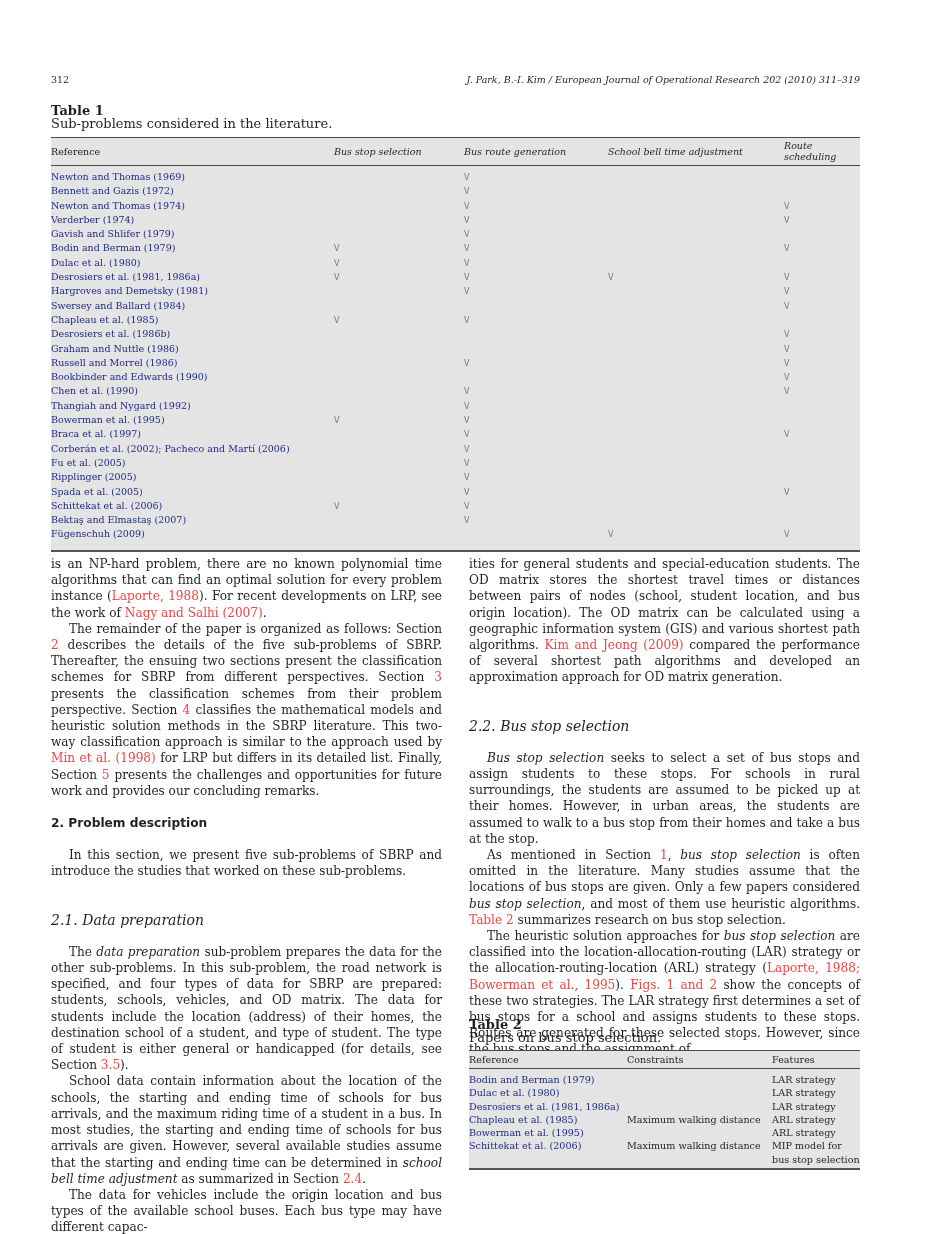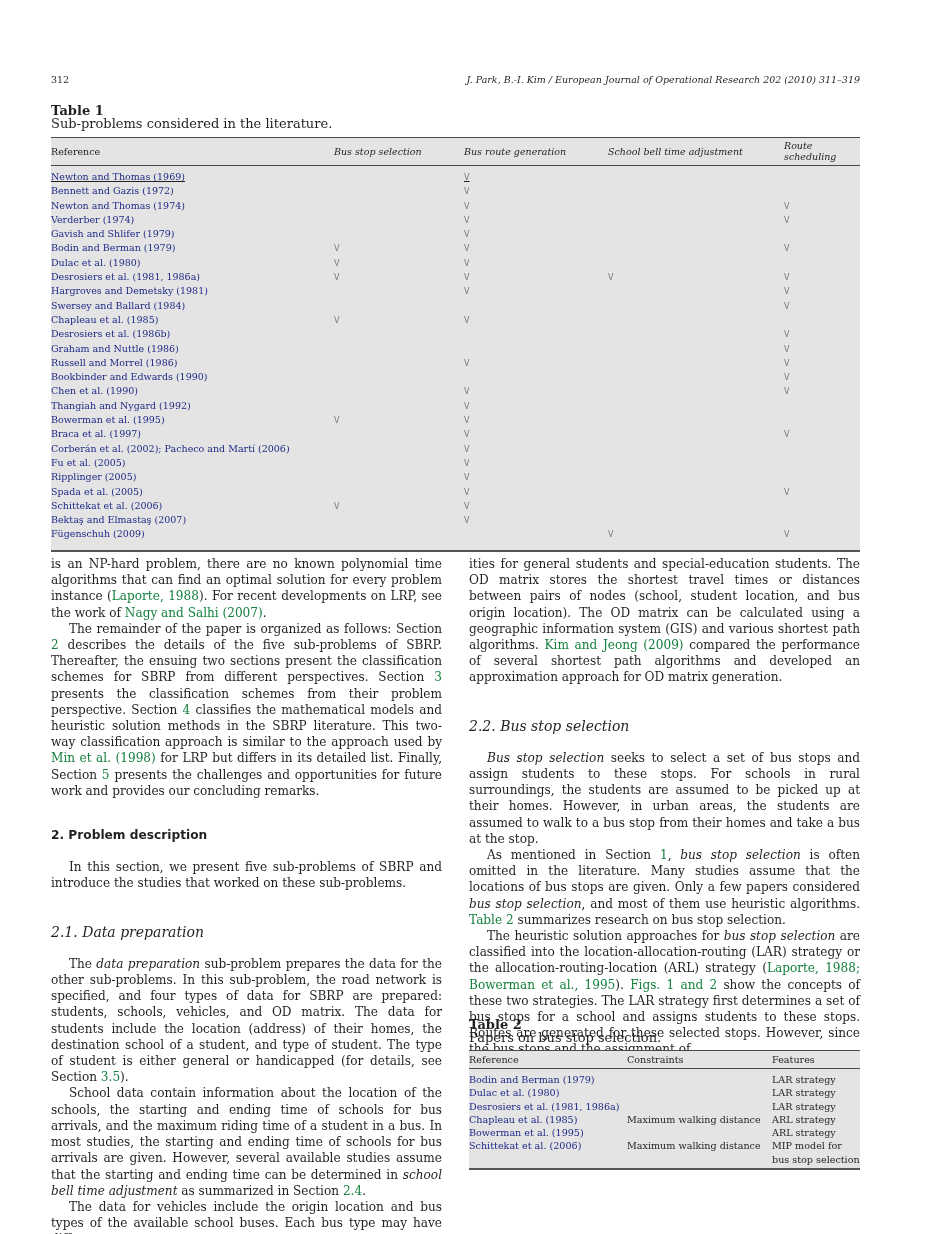--- a/index.html
+++ b/index.html
@@ -11,32 +11,32 @@
 
   .tcap { position: absolute; font-size: 13px; line-height: 13px; }
   .tcap b { font-weight: bold; display: block; }
 
   table.t1 { position: absolute; left: 51px; top: 137px; width: 809px; border-collapse: collapse;
              background: #e4e4e4; font-size: 9.5px; }
   table.t1 th { font-weight: normal; font-style: italic; text-align: left; padding: 2px 0 3px 0; height: 14px; }
   table.t1 thead tr { border-top: 1.5px solid #4a4a4a; border-bottom: 1px solid #4a4a4a; }
   table.t1 th.ref { font-style: normal; }
   table.t1 td { padding: 0; height: 13.3px; line-height: 13.3px; vertical-align: top; }
-  table.t1 tbody tr:first-child td { padding-top: 4px; text-decoration: underline; }
+  table.t1 tbody tr:first-child td { padding-top: 4px; }
   table.t1 tbody tr:last-child td { padding-bottom: 8px; }
   table.t1 { border-bottom: 2px solid #555555; }
   .ref-link { color: #1f2a87; }
   .chk { color: #777; font-family: "DejaVu Sans", sans-serif; font-size: 8px; }
   .c1 { width: 283px; } .c2 { width: 130px; } .c3 { width: 144px; } .c4 { width: 176px; } .c5 { width: 76px; }
 
   .col { position: absolute; width: 391px; font-size: 12.1px; line-height: 16.2px; text-align: justify; }
   .col p { margin: 0; text-indent: 18px; }
   .col p.noind { text-indent: 0; }
-  .col .link { color: #15803d; }
-  .col h2 { font-family: "DejaVu Sans", sans-serif; font-size: 12.2px; font-weight: bold; margin: 28px 0 16px 0; }
+  .col .link { color: #ef4444; }
+  .col h2 { font-family: "DejaVu Sans", sans-serif; font-size: 12.2px; font-weight: bold; margin: 16px 0 16px 0; }
   .col h3 { font-style: italic; font-weight: normal; font-size: 14px; margin: 32px 0 16px 0; }
   .col-left { left: 51px; top: 556px; }
   .col-right { left: 469px; top: 556px; }
 
   table.t2 { position: absolute; left: 469px; top: 1050px; width: 391px; border-collapse: collapse;
              background: #e4e4e4; font-size: 9.6px; }
   table.t2 thead tr { border-top: 1.5px solid #4a4a4a; border-bottom: 1px solid #4a4a4a; }
   table.t2 th { font-weight: normal; text-align: left; padding: 3px 0 3px 0; }
   table.t2 td { padding: 0; line-height: 13.3px; vertical-align: top; }
   table.t2 tbody tr:first-child td { padding-top: 4px; }

